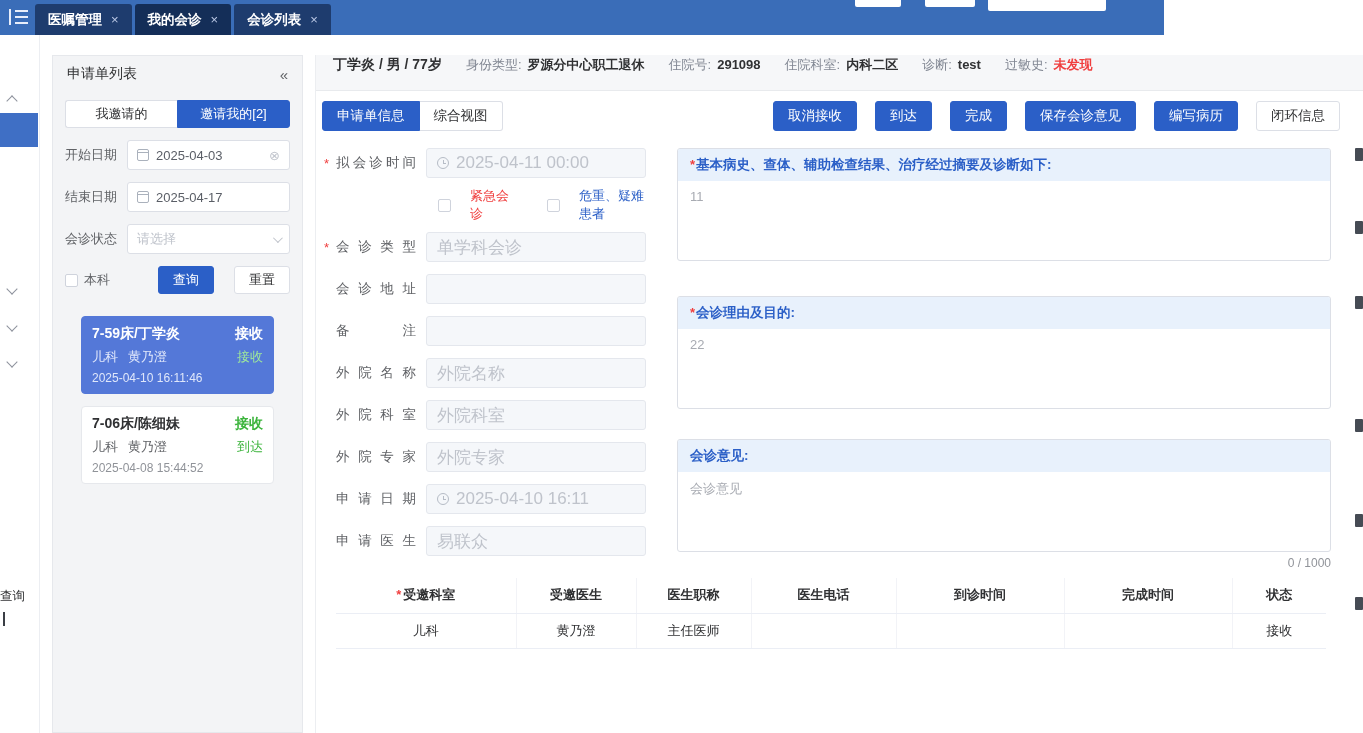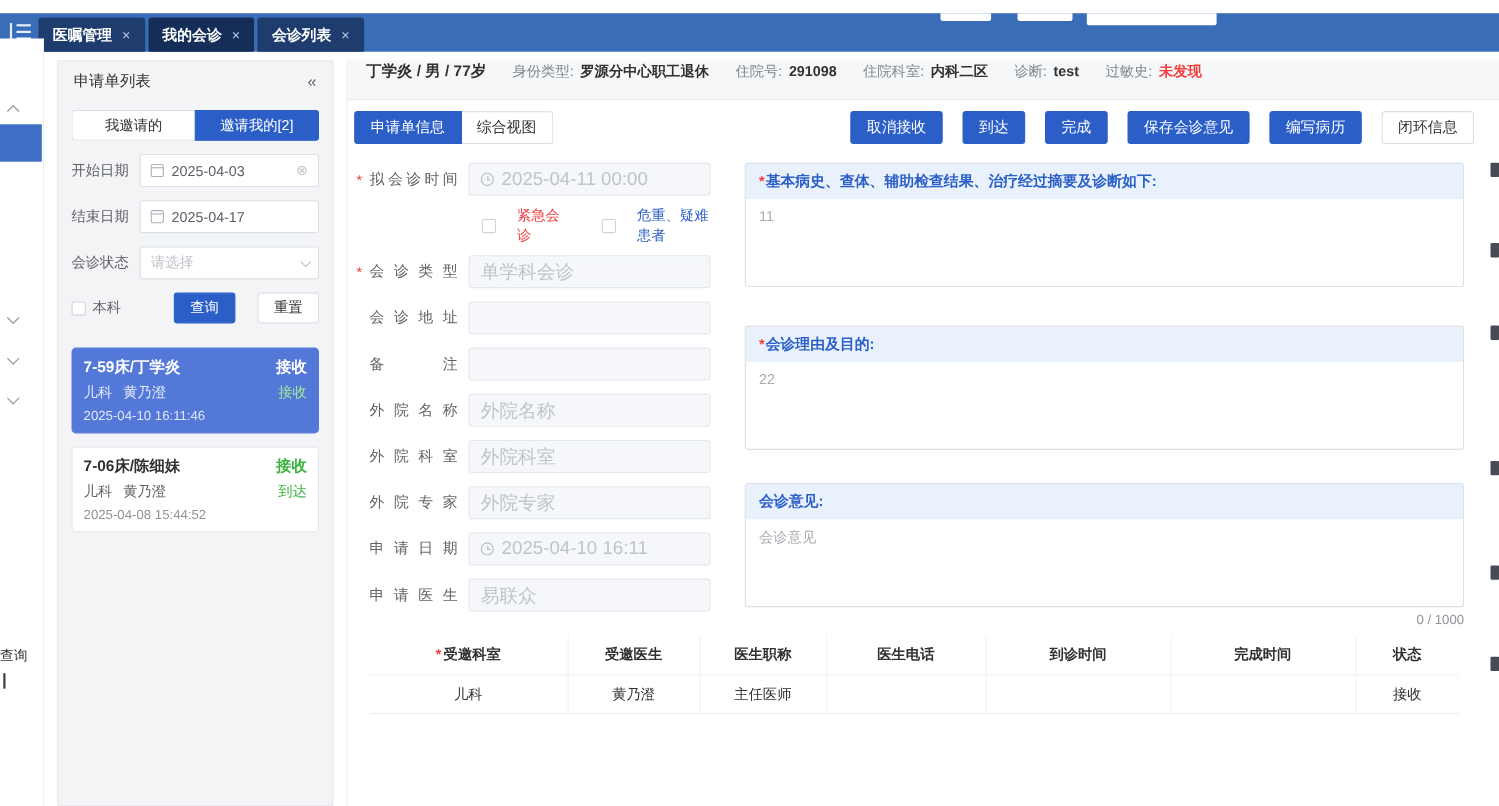--- a/index.html
+++ b/index.html
@@ -4,21 +4,21 @@
 <style>
   * { margin:0; padding:0; box-sizing:border-box; }
   html,body { width:1363px; height:733px; }
   body {
     font-family:"Liberation Sans","DejaVu Sans",sans-serif;
     font-size:13px; color:#303133; background:#fff; overflow:hidden;
   }
   .app { position:relative; width:1363px; height:733px; background:#fff; overflow:hidden; }
 
   
-  .topbar { position:absolute; left:0; top:12px; width:1363px; height:35px; background:#3a6db8; }
+  .topbar { position:absolute; left:0; top:0; width:1164px; height:35px; background:#3a6db8; }
   .menu-btn { position:absolute; left:9px; top:9px; width:22px; height:17px; cursor:pointer; }
   .menu-btn .mb-v { position:absolute; left:0; top:0; width:2px; height:16px; background:#e8eefb; }
   .menu-btn .mb-lines { position:absolute; left:6px; top:1px; }
   .menu-btn .mb-lines i { display:block; width:13px; height:2px; background:#e8eefb; margin-bottom:4px; }
   .tabs { position:absolute; left:35px; top:4px; height:31px; display:flex; gap:3px; }
   .tab { background:#1e3c6e; color:#fff; font-size:13.5px; font-weight:600;
          display:flex; align-items:center; gap:9px; padding:0 13px; border-radius:3px 3px 0 0; cursor:pointer; }
   .tab.active { background:#142e58; }
   .tab .close { color:#bcc9e6; font-weight:400; font-size:13px; }
   .cut-box { position:absolute; top:0; background:#fff; border-radius:0 0 2px 2px; }
@@ -64,21 +64,21 @@
   .row4 { display:flex; align-items:center; margin:12px 12px 0; }
   .row4 .cb-label { margin-left:6px; color:#606266; }
   .btn { height:28px; border-radius:3px; display:inline-flex; align-items:center; justify-content:center;
          padding:0 14px; font-size:13px; cursor:pointer; }
   .btn.primary { background:#2b5fc7; color:#fff; border:1px solid #2b5fc7; }
   .btn.default { background:#fff; color:#303133; border:1px solid #dcdfe6; }
   .row4 .btn.primary { margin-left:auto; }
   .row4 .btn.default { margin-left:20px; }
 
   .cards { margin-top:22px; }
-  .card { background:#fff; border:1px solid #e6e8ec; border-radius:4px; padding:8px 10px; margin:0 12px 12px; cursor:pointer; }
+  .card { background:#fff; border:1px solid #e6e8ec; border-radius:4px; padding:8px 10px; margin:0 28px 12px; cursor:pointer; }
   .card .l1 { display:flex; justify-content:space-between; align-items:center; font-size:14px; font-weight:bold; }
   .card .l2 { display:flex; justify-content:space-between; align-items:center; margin-top:5px; font-size:13px; color:#606266; }
   .card .l2 .who { display:flex; gap:10px; }
   .card .l3 { margin-top:5px; font-size:12px; color:#909399; }
   .card .status { color:#3cb43c; }
   .card .sub { color:#3cb43c; }
   .card.selected { background:#5478d8; border-color:#5478d8; }
   .card.selected .bed, .card.selected .status { color:#fff; }
   .card.selected .l2 { color:#e2e9fb; }
   .card.selected .sub { color:#9fe99a; }

